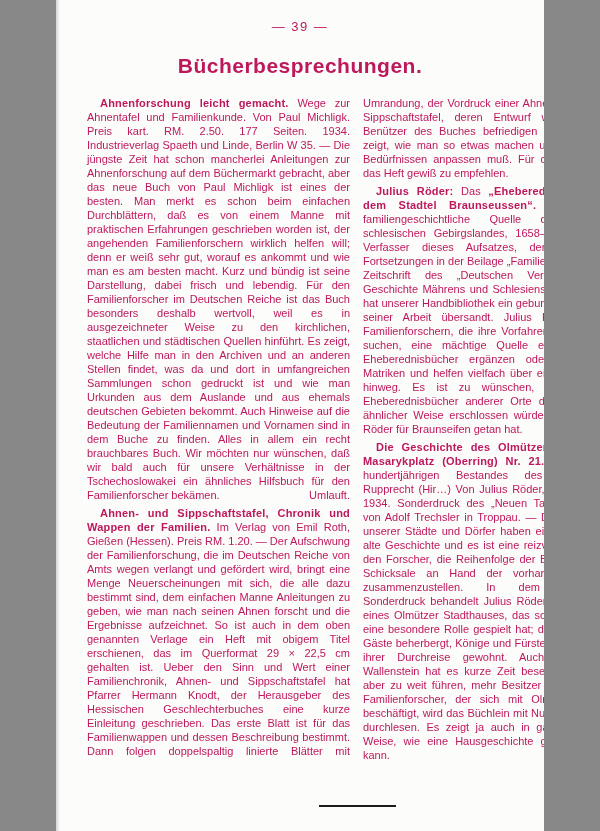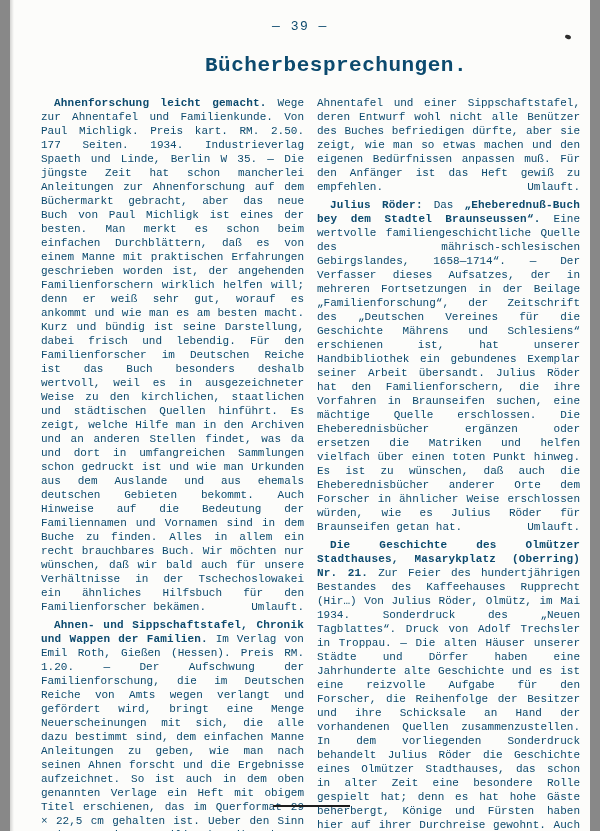--- a/index.html
+++ b/index.html
@@ -1,23 +1,23 @@
 <!DOCTYPE html>
 <html lang="de"><head>
 <meta charset="utf-8">
 <style>
   html, body { margin: 0; padding: 0; background: #888; }
   .page {
     position: relative;
-    width: 580px;
+    width: 488px;
     height: 831px;
     margin: 0 auto;
     background: #fcfcfa;
-    color: #0c4a6e;
-    font-family: Liberation Mono, monospace;
+    color: #be185d;
+    font-family: Liberation Sans, sans-serif;
     overflow: hidden;
   }
   
   .page::before {
     content: "";
     position: absolute;
     left: 0; top: 0; bottom: 0;
     width: 4px;
     background: linear-gradient(90deg, rgba(0,0,0,0.16), rgba(0,0,0,0));
     pointer-events: none;
@@ -35,21 +35,20 @@
   .page-title {
     position: absolute;
     top: 54px;
     left: 0;
     width: 100%;
     margin: 0;
     text-align: center;
     font-size: 21px;
     font-weight: bold;
     letter-spacing: 0.5px;
-    padding-left: 36px;
   }
   .columns {
     position: absolute;
     top: 96px;
     left: 31px;
     width: 539px;
     column-count: 2;
     column-gap: 13px;
     text-align: justify;
     font-size: 11px;

